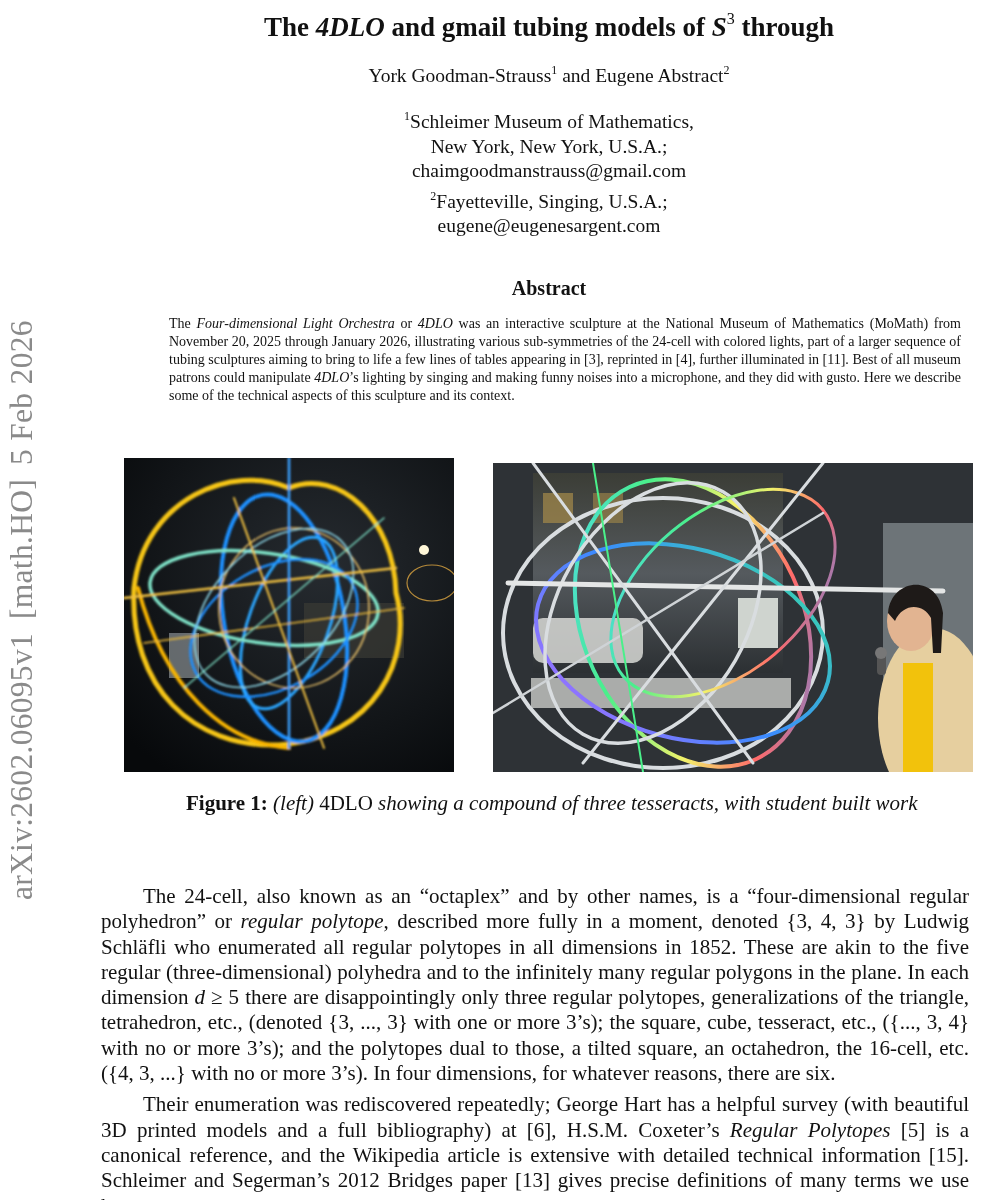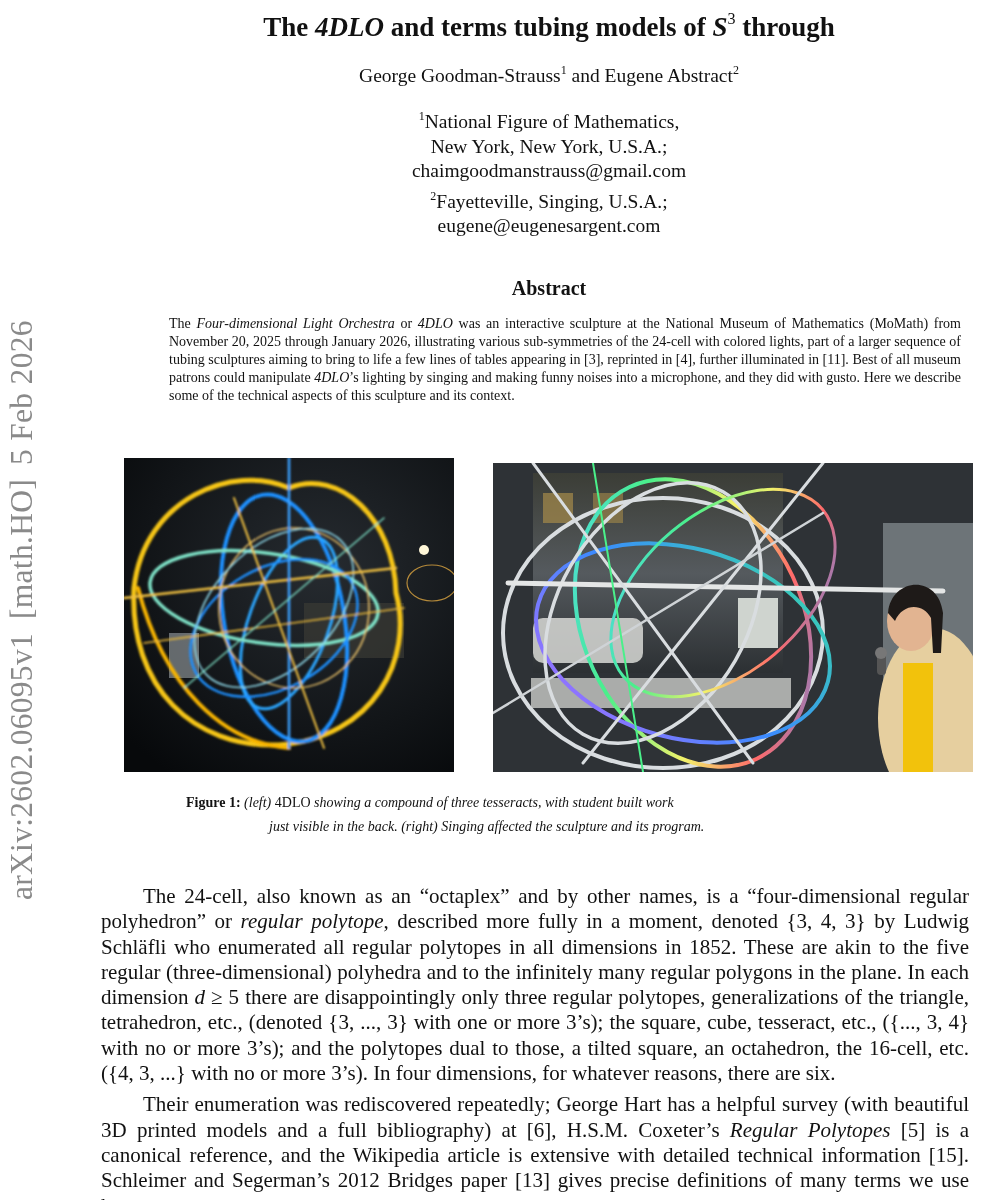--- a/index.html
+++ b/index.html
@@ -37,45 +37,45 @@
     position: absolute; left: 169px; width: 792px; top: 315px;
     font-size: 14px; line-height: 18px; text-align: justify;
   }
   .abstract i { font-style: italic; }
   .photo { position: absolute; overflow: hidden; }
   .photo-left { left: 124px; top: 458px; width: 330px; height: 314px; background: #0c0f12; }
   .photo-right { left: 493px; top: 463px; width: 480px; height: 309px; background: #2b2f33; }
   .photo svg { display: block; width: 100%; height: 100%; }
   .caption {
     position: absolute; left: 186px; top: 791px; width: 760px;
-    font-size: 14px; line-height: 24px;
+    font-size: 21px; line-height: 24px;
   }
   .caption b { font-weight: bold; }
   .caption i { font-style: italic; }
   .caption .l2 { display: block; padding-left: 83px; }
   .body-text {
     position: absolute; left: 101px; width: 868px; top: 884px;
     font-size: 21px; line-height: 25.3px; text-align: justify;
   }
   .body-text p { margin: 0 0 6px 0; text-indent: 42px; }
   .body-text i { font-style: italic; }
 </style>
 </head>
 <body>
 
 <div class="arxiv-stamp">
   <span>arXiv:2602.06095v1</span><span>[math.HO]</span><span>5 Feb 2026</span>
 </div>
 
-<div class="title"><span>The </span><i>4DLO</i><span> and terms tubing models of </span><i>S</i><sup>3</sup><span> through</span></div>
+<div class="title"><span>The </span><i>4DLO</i><span> and gmail tubing models of </span><i>S</i><sup>3</sup><span> through</span></div>
 
-<div class="authors"><span>George Goodman-Strauss</span><sup>1</sup><span> and </span><span>Eugene Abstract</span><sup>2</sup></div>
+<div class="authors"><span>York Goodman-Strauss</span><sup>1</sup><span> and </span><span>Eugene Abstract</span><sup>2</sup></div>
 
 <div class="affil">
-  <div><sup>1</sup><span>National Figure of Mathematics,</span></div>
+  <div><sup>1</sup><span>Schleimer Museum of Mathematics,</span></div>
   <div>New York, New York, U.S.A.;</div>
   <div>chaimgoodmanstrauss@gmail.com</div>
   <div><sup>2</sup><span>Fayetteville, Singing, U.S.A.;</span></div>
   <div>eugene@eugenesargent.com</div>
 </div>
 
 <div class="abstract-heading">Abstract</div>
 
 <div class="abstract">
   <span>The </span><i>Four-dimensional Light Orchestra</i><span> or </span><i>4DLO</i><span> was an interactive sculpture at the National Museum of Mathematics (MoMath) from November 20, 2025 through January 2026, illustrating various sub-symmetries of the 24-cell with colored lights, part of a larger sequence of tubing sculptures aiming to bring to life a few lines of tables appearing in [3], reprinted in [4], further illuminated in [11]. Best of all museum patrons could manipulate </span><i>4DLO</i><span>’s lighting by singing and making funny noises into a microphone, and they did with gusto. Here we describe some of the technical aspects of this sculpture and its context.</span>
@@ -161,19 +161,18 @@
     <ellipse cx="418" cy="158" rx="24" ry="30" fill="#e2b491"></ellipse>
     <path d="M395,150 C398,115 445,110 450,150 L448,190 L440,190 L438,155 C430,140 410,140 402,158 Z" fill="#1e1a18"></path>
     <rect x="384" y="190" width="9" height="22" rx="4" fill="#555"></rect>
     <circle cx="388" cy="190" r="6" fill="#777"></circle>
   </svg>
 </div>
 
 <div class="caption">
   <b>Figure 1:</b>
   <i>(left)</i><span> 4DLO </span><i>showing a compound of three tesseracts, with student built work</i>
-  <i class="l2">just visible in the back. (right) Singing affected the sculpture and its program.</i>
 </div>
 
 <div class="body-text">
   <p><span>The 24-cell, also known as an “octaplex” and by other names, is a “four-dimensional regular polyhedron” or </span><i>regular polytope</i><span>, described more fully in a moment, denoted {3, 4, 3} by Ludwig Schläfli who enumerated all regular polytopes in all dimensions in 1852.  These are akin to the five regular (three-dimensional) polyhedra and to the infinitely many regular polygons in the plane.  In each dimension </span><i>d</i><span> ≥ 5 there are disappointingly only three regular polytopes, generalizations of the triangle, tetrahedron, etc., (denoted {3, ..., 3} with one or more 3’s); the square, cube, tesseract, etc., ({..., 3, 4} with no or more 3’s); and the polytopes dual to those, a tilted square, an octahedron, the 16-cell, etc.  ({4, 3, ...} with no or more 3’s).  In four dimensions, for whatever reasons, there are six.</span></p>
   <p><span>Their enumeration was rediscovered repeatedly; George Hart has a helpful survey (with beautiful 3D printed models and a full bibliography) at [6], H.S.M. Coxeter’s </span><i>Regular Polytopes</i><span> [5] is a canonical reference, and the Wikipedia article is extensive with detailed technical information [15].  Schleimer and Segerman’s 2012 Bridges paper [13] gives precise definitions of many terms we use here.</span></p>
 </div>
 
 </body></html>

